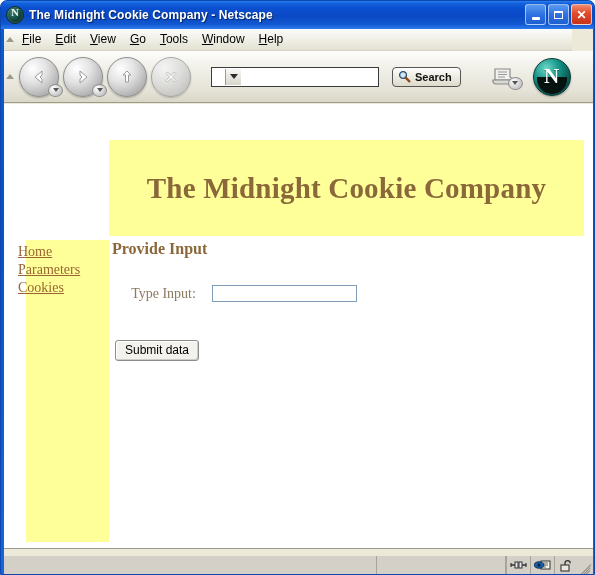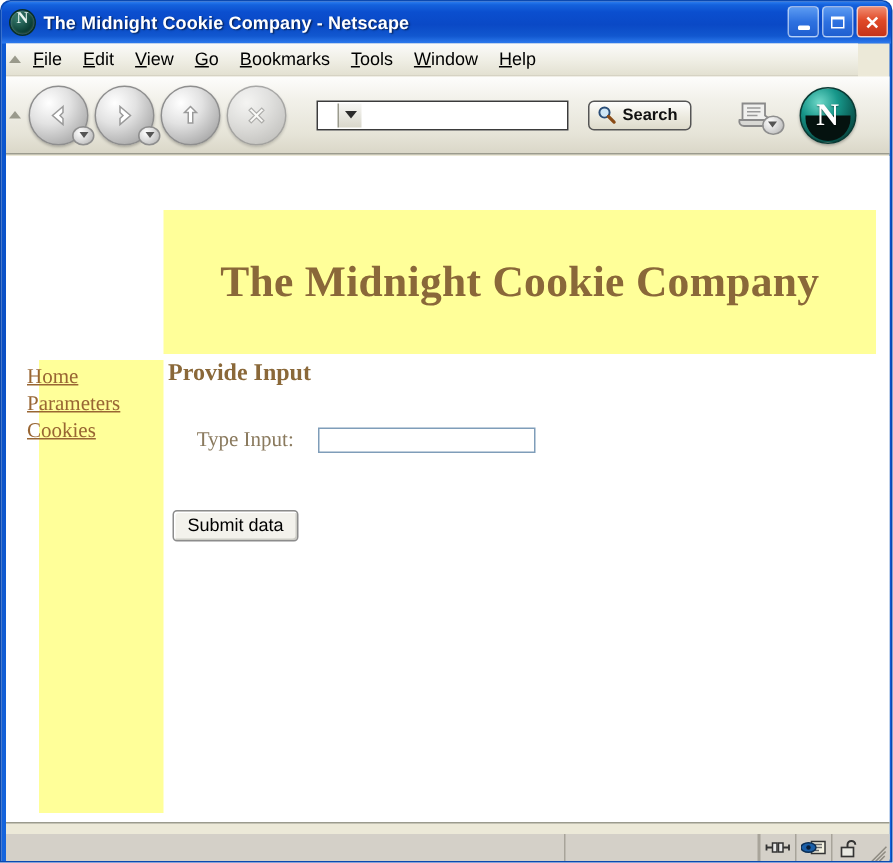--- a/index.html
+++ b/index.html
@@ -473,21 +473,20 @@
   <div class="client">
 
     <div class="menubar">
       <div class="grip">
           <i></i>
         </div>
       <div class="menu-item"><u>F</u>ile</div>
       <div class="menu-item"><u>E</u>dit</div>
       <div class="menu-item"><u>V</u>iew</div>
       <div class="menu-item"><u>G</u>o</div>
-      <div class="menu-item"><u>B</u>ookmarks</div>
       <div class="menu-item"><u>T</u>ools</div>
       <div class="menu-item"><u>W</u>indow</div>
       <div class="menu-item"><u>H</u>elp</div>
     </div>
 
     <div class="toolbar">
       <div class="tb-grip">
           <i></i>
         </div>
 

